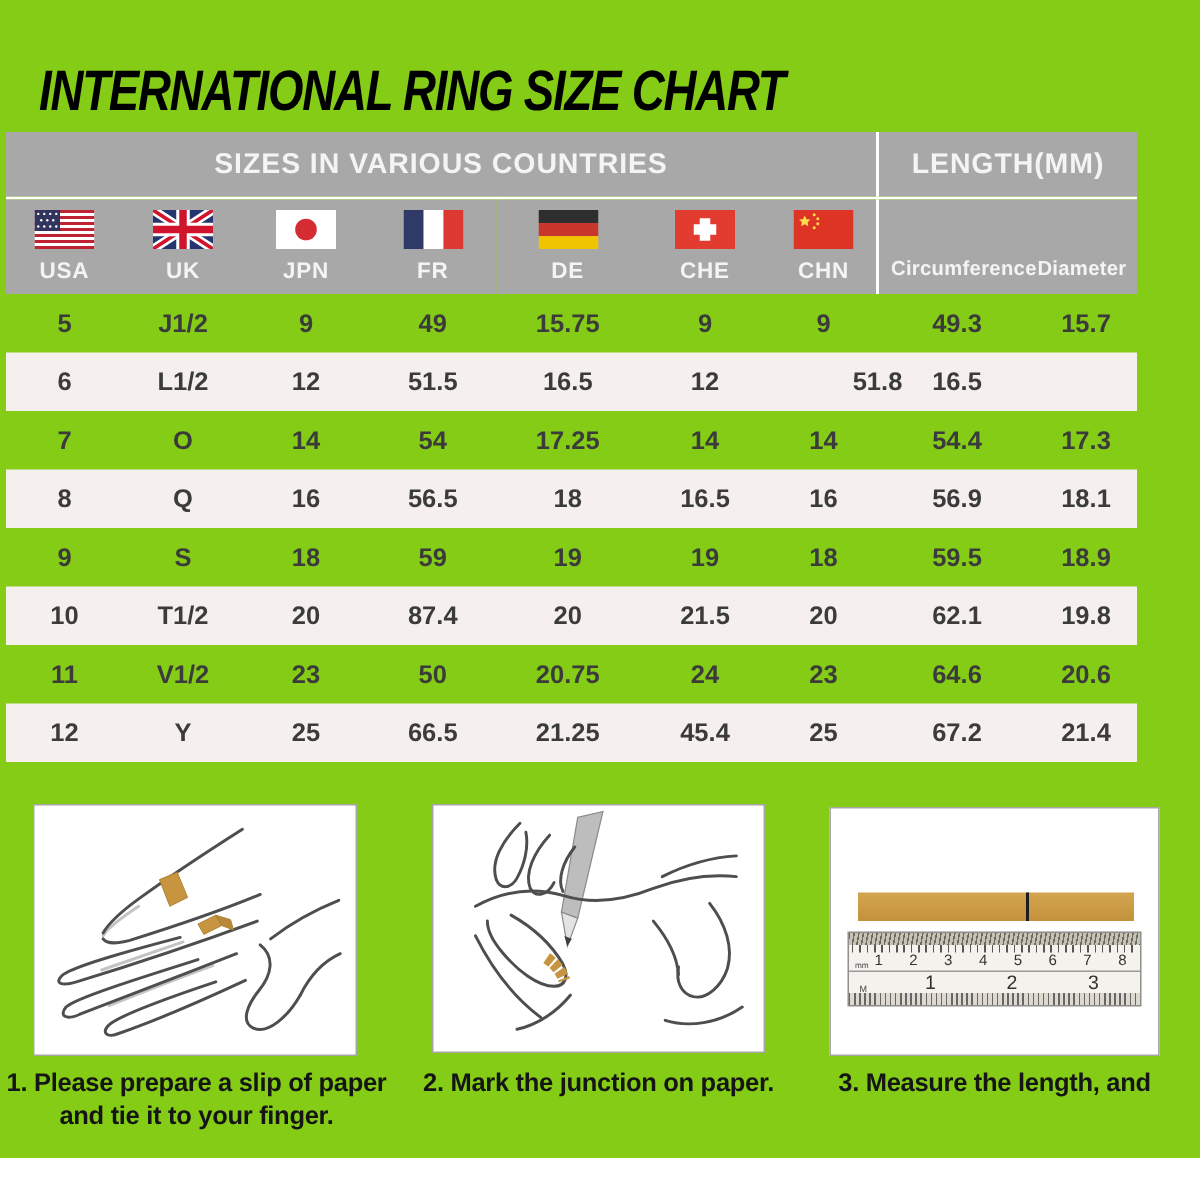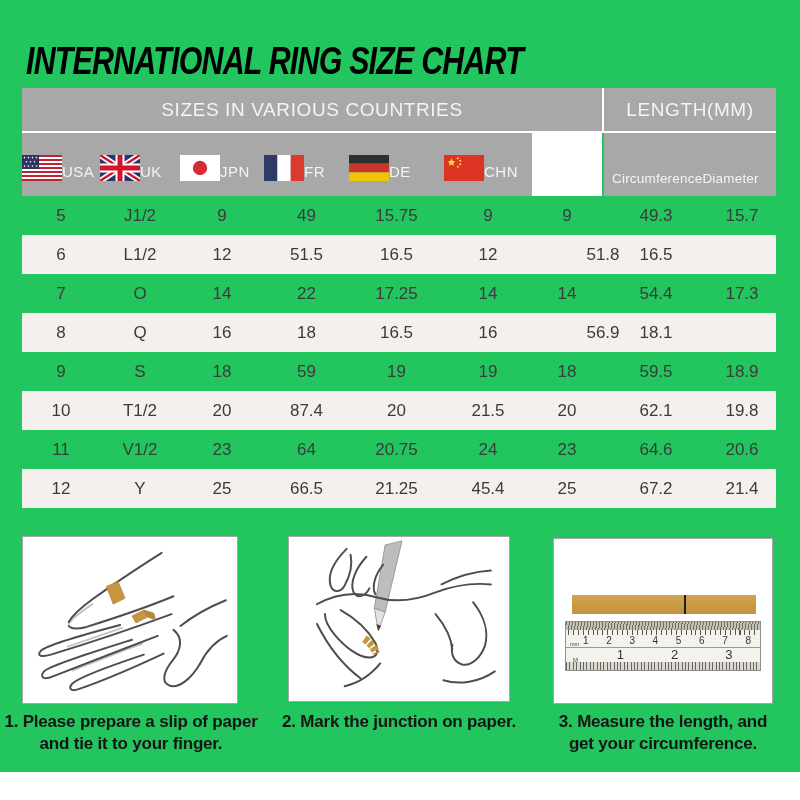--- a/index.html
+++ b/index.html
@@ -1,40 +1,40 @@
 <!DOCTYPE html>
 <html><head>
 <meta charset="utf-8">
 <style>
   html,body { margin:0; padding:0; background:#fff; }
-  .page { position:relative; width:800px; height:772px; background:#22c55e; overflow:hidden;
+  .page { position:relative; width:800px; height:772px; background:#84cc16; overflow:hidden;
           font-family:"Liberation Sans", sans-serif; }
 
   
   .title { position:absolute; left:26px; top:40px; font-size:38px; font-weight:700;
            font-style:italic; letter-spacing:-1px; color:#000; white-space:nowrap;
            transform:scaleX(0.8); transform-origin:0 0; }
 
   
-  .rtable { position:absolute; left:22px; top:88px; width:754px; }
+  .rtable { position:absolute; left:4px; top:88px; width:754px;font-weight:bold; }
   .grid10 { display:grid; grid-template-columns:78px 80px 84px 85px 95px 88px 70px 2px 104px 68px; }
   .gh { background:#A8A8A8; color:#F4F4F4; display:flex; align-items:center; justify-content:center;
         height:43px; font-size:19px; letter-spacing:0.6px; }
   .gh-sizes { grid-column:1/8; }
   .gh-gap   { grid-column:8/9; background:#fff; }
   .gh-length{ grid-column:9/11; }
   .hline { height:2px; background:#fff; }
 
-  .fcell { background:#A8A8A8; height:63px; display:flex; flex-direction:row;
+  .fcell { background:#A8A8A8; height:63px; display:flex; flex-direction:column;
            align-items:center; padding-top:7px; box-sizing:border-box; }
   .fcell svg { width:40px; height:26px; display:block; }
   .fcode { color:#F4F4F4; font-size:15px; margin-top:6px; letter-spacing:0.5px; }
   .fgap { background:#fff; }
   .lenlabels { grid-column:9/11; background:#A8A8A8; display:flex; align-items:flex-end;
-               justify-content:flex-start; padding:0 7px 10px 8px; color:#F4F4F4;
+               justify-content:space-between; padding:0 7px 10px 8px; color:#F4F4F4;
                font-size:13.5px; letter-spacing:0.2px; }
 
   .trow { height:39px; }
   .trow.alt { background:#F5F0EE; }
   .tcell { display:flex; align-items:center; justify-content:center;
            font-size:17px; color:#3B3B3B; }
 
   
   .ibox { position:absolute; border:1px solid #A6A6A6; background:#fff; box-sizing:border-box; }
   #box1 { left:22px;  top:536px; width:216px; height:168px; }
@@ -148,20 +148,28 @@
 
       <div class="fcell">
         <svg viewBox="0 0 40 26">
           <rect width="40" height="8.7" fill="#2E2E2E"></rect>
           <rect y="8.7" width="40" height="8.7" fill="#C9362B"></rect>
           <rect y="17.4" width="40" height="8.6" fill="#EFC400"></rect>
         </svg>
         <span class="fcode">DE</span>
       </div>
 
+      <div class="fcell">
+        <svg viewBox="0 0 40 26">
+          <rect width="40" height="26" fill="#E23C30"></rect>
+          <rect x="16.5" y="5.5" width="7" height="15" fill="#FFFFFF"></rect>
+          <rect x="12.5" y="9.5" width="15" height="7" fill="#FFFFFF"></rect>
+        </svg>
+        <span class="fcode">CHE</span>
+      </div>
 
       <div class="fcell">
         <svg viewBox="0 0 40 26">
           <rect width="40" height="26" fill="#DE3426"></rect>
           <polygon fill="#FBDE4A" points="7.5,3.6 8.7,6.1 11.3,6.4 9.4,8.2 9.9,10.8 7.5,9.5 5.1,10.8 5.6,8.2 3.7,6.4 6.3,6.1"></polygon>
           <circle cx="13.8" cy="3.2" r="1" fill="#FBDE4A"></circle>
           <circle cx="16.2" cy="5.8" r="1" fill="#FBDE4A"></circle>
           <circle cx="16.2" cy="9.2" r="1" fill="#FBDE4A"></circle>
           <circle cx="13.8" cy="11.8" r="1" fill="#FBDE4A"></circle>
         </svg>
@@ -197,32 +205,33 @@
           <div class="tcell">16.5</div>
           <div class="tcell">12</div>
           <div></div>
           <div class="tcell">51.8</div>
           <div class="tcell">16.5</div>
         </div>
         <div class="trow grid10">
           <div class="tcell">7</div>
           <div class="tcell">O</div>
           <div class="tcell">14</div>
-          <div class="tcell">22</div>
+          <div class="tcell">54</div>
           <div class="tcell">17.25</div>
           <div class="tcell">14</div>
           <div class="tcell">14</div>
           <div></div>
           <div class="tcell">54.4</div>
           <div class="tcell">17.3</div>
         </div>
         <div class="trow grid10 alt">
           <div class="tcell">8</div>
           <div class="tcell">Q</div>
           <div class="tcell">16</div>
+          <div class="tcell">56.5</div>
           <div class="tcell">18</div>
           <div class="tcell">16.5</div>
           <div class="tcell">16</div>
           <div></div>
           <div class="tcell">56.9</div>
           <div class="tcell">18.1</div>
         </div>
         <div class="trow grid10">
           <div class="tcell">9</div>
           <div class="tcell">S</div>
@@ -244,21 +253,21 @@
           <div class="tcell">21.5</div>
           <div class="tcell">20</div>
           <div></div>
           <div class="tcell">62.1</div>
           <div class="tcell">19.8</div>
         </div>
         <div class="trow grid10">
           <div class="tcell">11</div>
           <div class="tcell">V1/2</div>
           <div class="tcell">23</div>
-          <div class="tcell">64</div>
+          <div class="tcell">50</div>
           <div class="tcell">20.75</div>
           <div class="tcell">24</div>
           <div class="tcell">23</div>
           <div></div>
           <div class="tcell">64.6</div>
           <div class="tcell">20.6</div>
         </div>
         <div class="trow grid10 alt">
           <div class="tcell">12</div>
           <div class="tcell">Y</div>
@@ -351,16 +360,15 @@
   <div class="cap" id="cap1">
     <div>1. Please prepare a slip of paper</div>
     <div>and tie it to your finger.</div>
   </div>
   <div class="cap" id="cap2">
     <div>2. Mark the junction on paper.</div>
     <div></div>
   </div>
   <div class="cap" id="cap3">
     <div>3. Measure the length, and</div>
-    <div>get your circumference.</div>
   </div>
 
 </div>
 
 </body></html>

